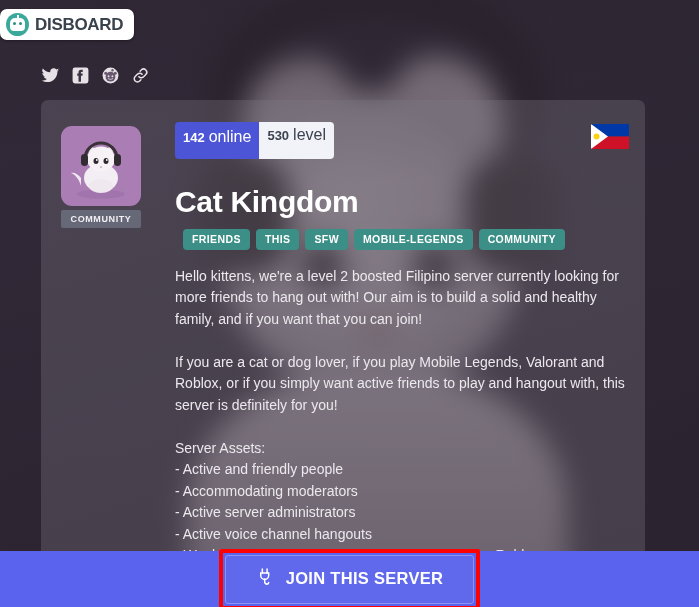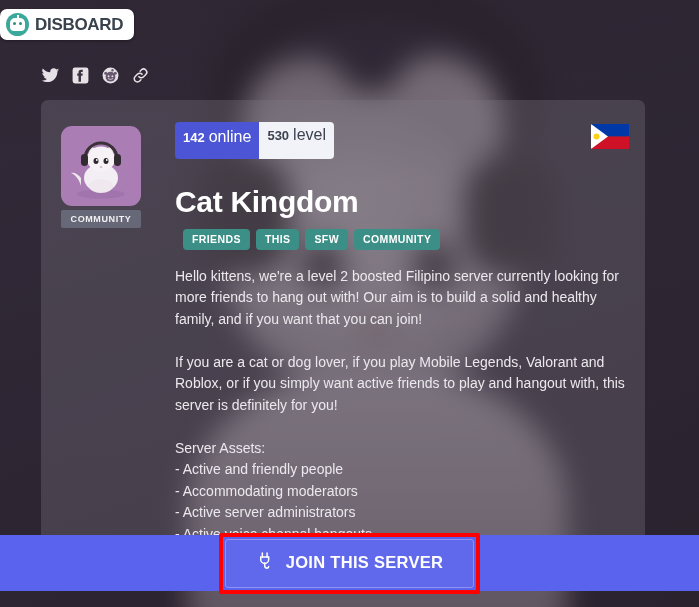--- a/index.html
+++ b/index.html
@@ -312,21 +312,21 @@
     position: absolute;
     right: 16px; top: 24px;
     width: 38px; height: 25px;
     overflow: hidden;
     border-radius: 1px;
   }
 
   
   .joinbar {
     position: absolute;
-    left: 0; right: 0; bottom: 16px;
+    left: 0; right: 0; bottom: 0;
     height: 56px;
     background: #5a63ee;
     display: flex;
     align-items: center;
     justify-content: center;
     z-index: 60;
   }
   .join-highlight {
     position: relative;
     border: 4px solid #fe0000;
@@ -482,20 +482,21 @@
             <span class="count-lbl">level</span>
           </div>
         </div>
 
         <div class="server-title">Cat Kingdom</div>
 
         <div class="tags">
             <span class="tag">FRIENDS</span>
             <span class="tag">THIS</span>
             <span class="tag">SFW</span>
+            <span class="tag">MOBILE-LEGENDS</span>
             <span class="tag">COMMUNITY</span>
           </div>
 
         <div class="description">Hello kittens, we're a level 2 boosted Filipino server currently looking for more friends to hang out with! Our aim is to build a solid and healthy family, and if you want that you can join!
 
 If you are a cat or dog lover, if you play Mobile Legends, Valorant and Roblox, or if you simply want active friends to play and hangout with, this server is definitely for you!
 
 Server Assets:
 - Active and friendly people
 - Accommodating moderators

